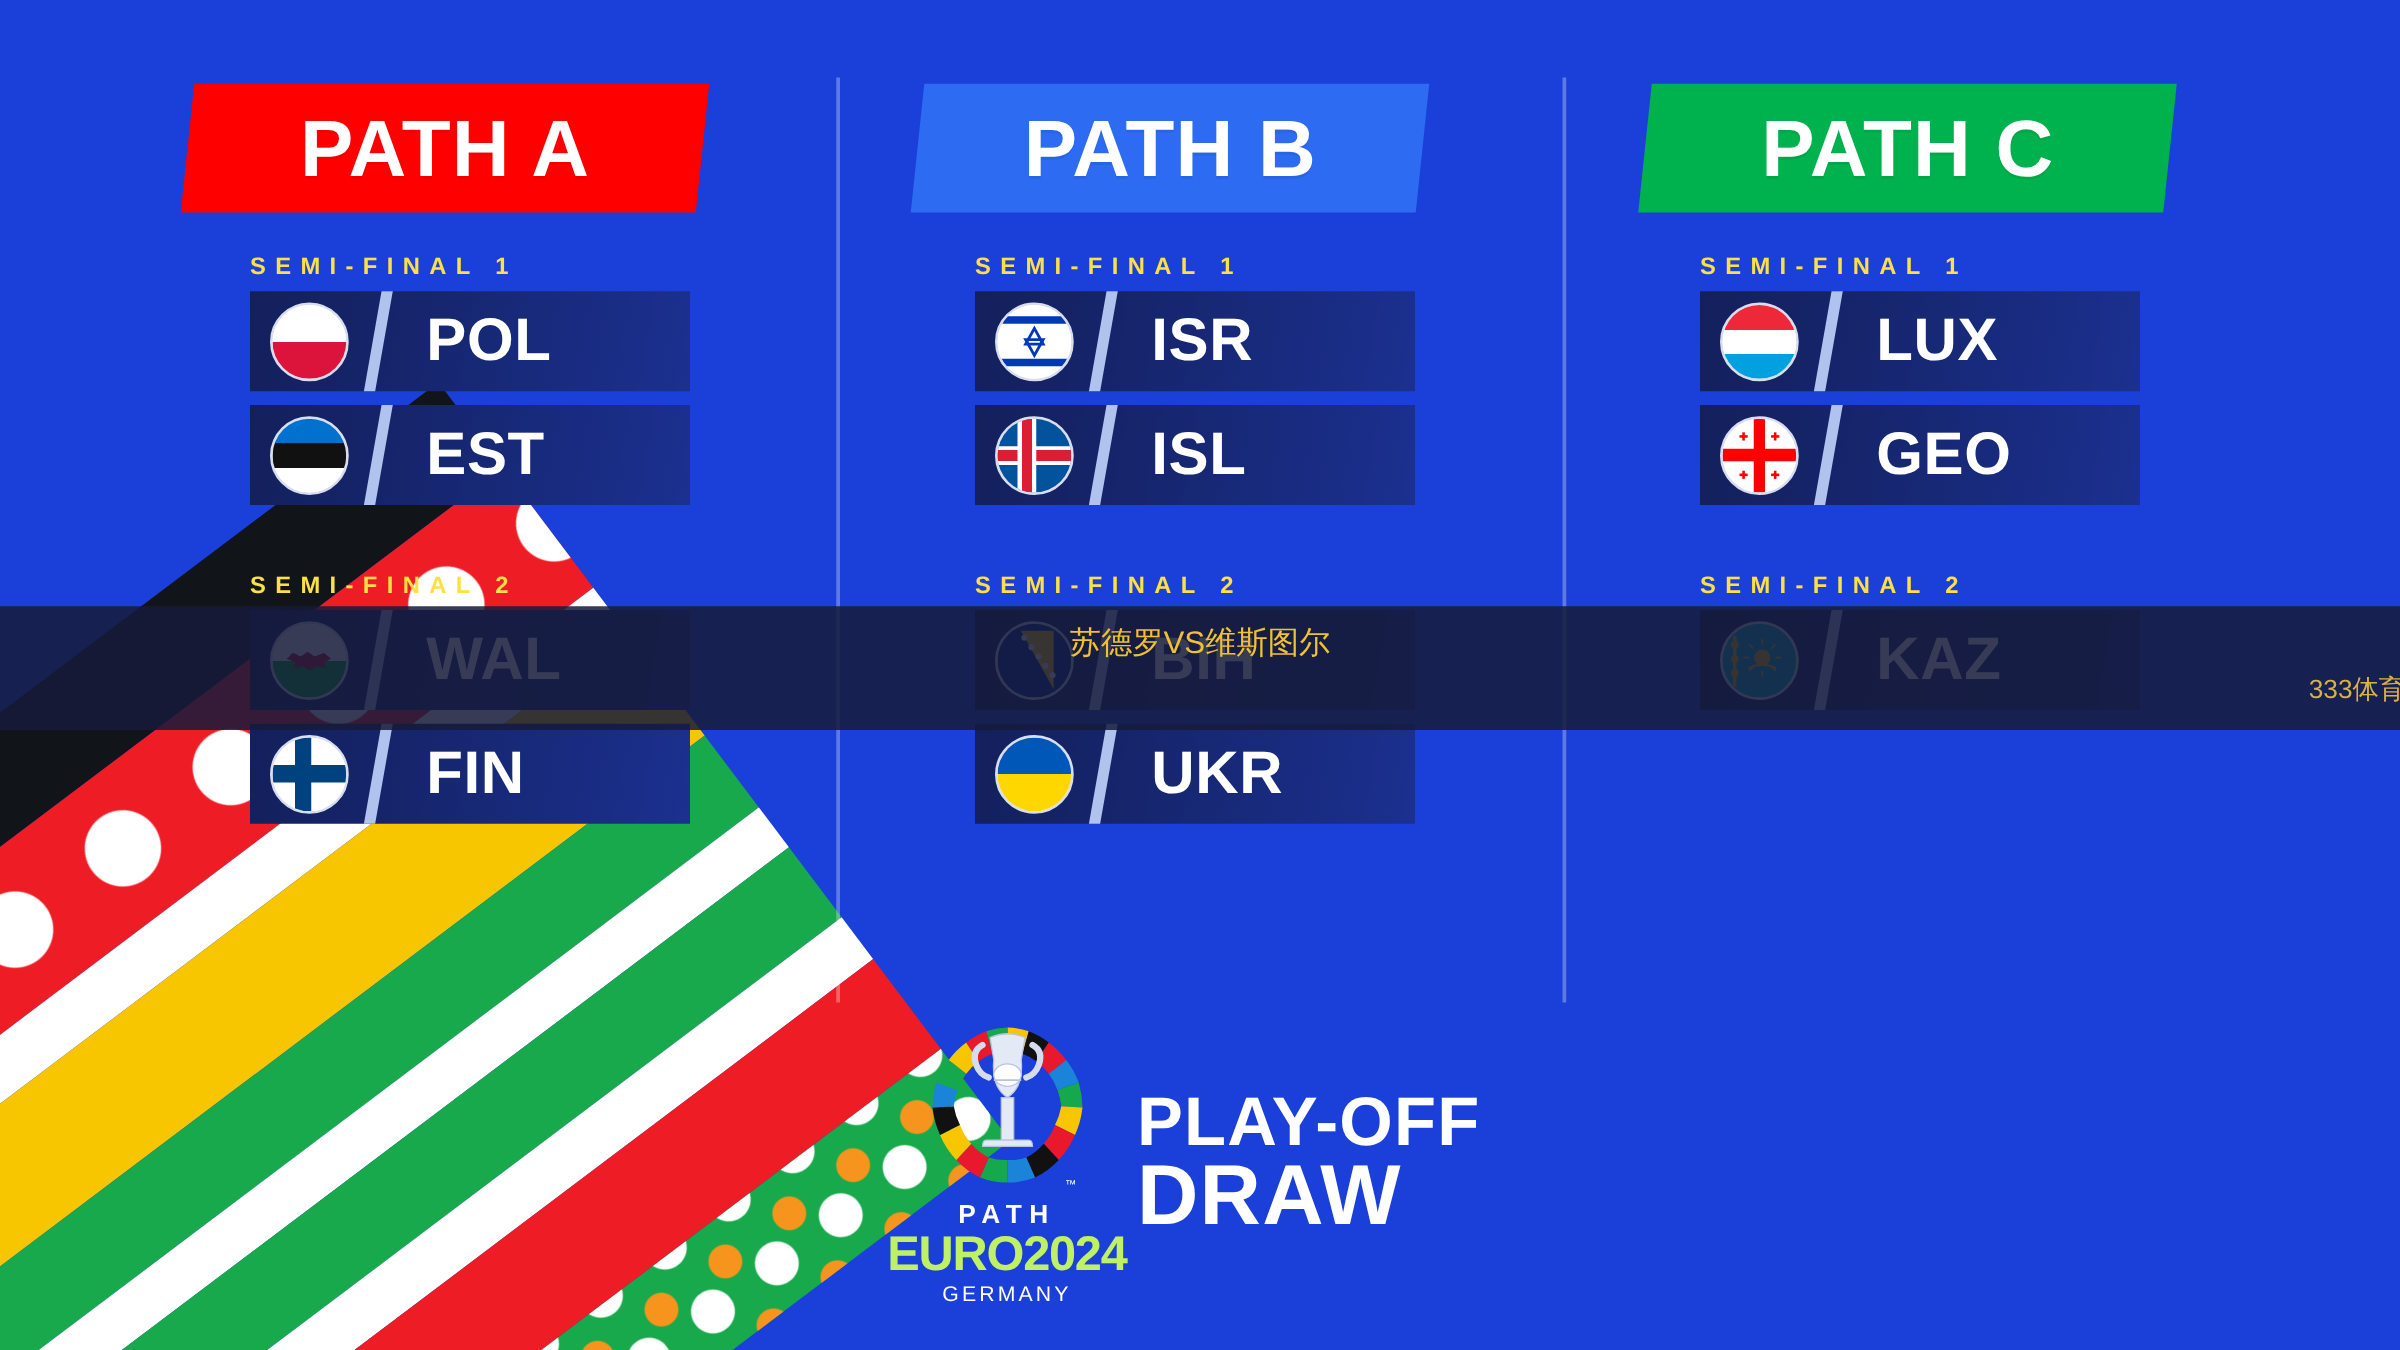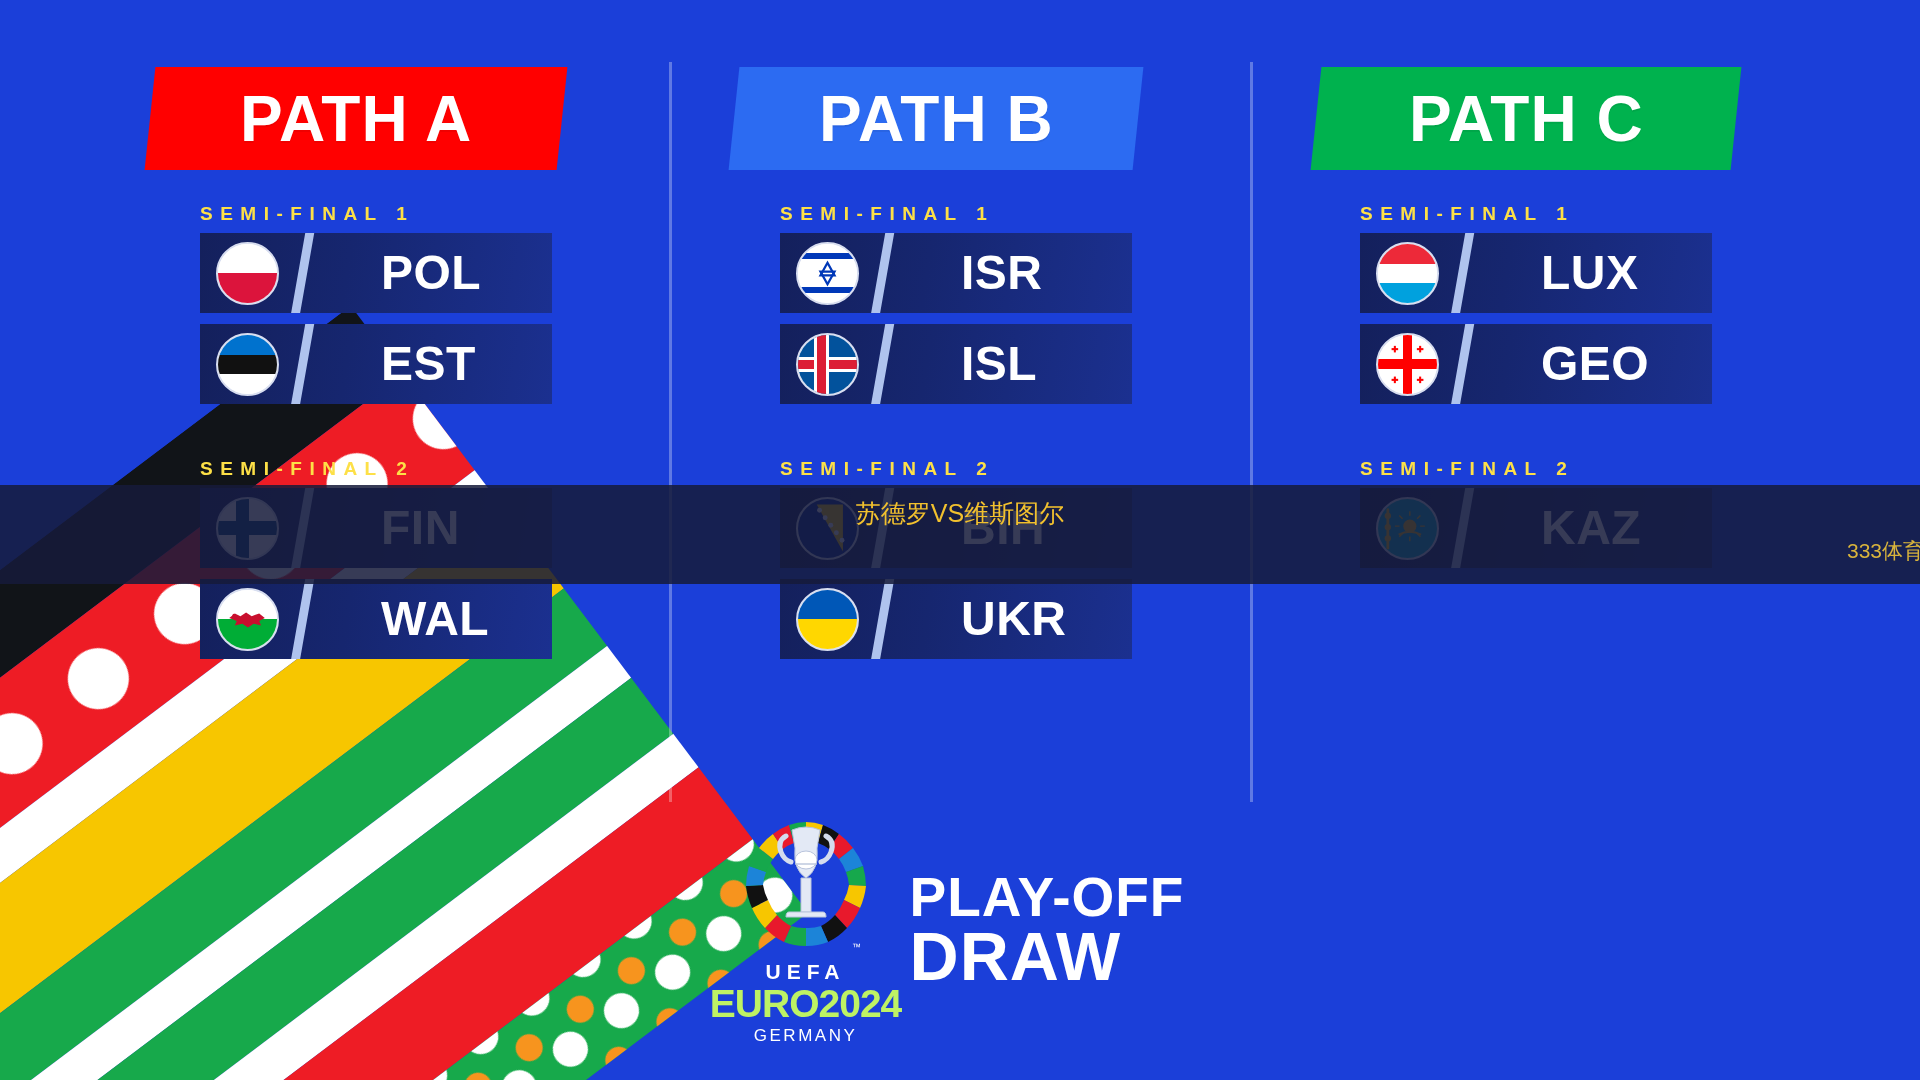--- a/index.html
+++ b/index.html
@@ -69,21 +69,21 @@
     margin:33px 0 8px 50px;
     font-size:19px;font-weight:700;color:#fde047;letter-spacing:7.5px;
     white-space:nowrap;
   }
   .sf-label.second{margin-top:54px;}
 
   
   .team-row{
     position:relative;margin-left:50px;width:352px;height:80px;margin-bottom:11px;
     background:linear-gradient(100deg,#14205C 0%,#16266F 42%,#1B3090 100%);
-    display:flex;align-items:center;overflow:hidden;gap:40px;
+    display:flex;align-items:center;overflow:hidden;
   }
   .flagwrap{width:95px;display:flex;align-items:center;justify-content:center;flex:0 0 auto;}
   .flag{
     width:63px;height:63px;border-radius:50%;overflow:hidden;position:relative;
     border:2.5px solid #D8DEF0;background:#fff;flex:0 0 auto;
   }
   .flag > .inner{position:absolute;inset:0;}
   .slash{
     position:absolute;left:98px;top:-9px;width:9px;height:100px;
     background:#AFC3EE;transform:skewX(-10deg);border-radius:1px;
@@ -192,38 +192,38 @@
             </div>
         </div>
         <div class="slash"></div>
         <div class="code">EST</div>
       </div>
 
       <div class="sf-label second">SEMI-FINAL 2</div>
       <div class="team-row">
         <div class="flagwrap">
           <div class="flag">
-              <div class="inner f-fin"></div>
-            </div>
-        </div>
-        <div class="slash"></div>
-        <div class="code">FIN</div>
-      </div>
-      <div class="team-row">
-        <div class="flagwrap">
-          <div class="flag">
             <div class="inner f-wal"></div>
             <svg viewBox="0 0 63 63">
               <path d="M12 30 L18 25 L24 28 L30 24 L36 28 L44 25 L50 30 L44 33 L46 38 L38 36 L32 40 L26 36 L18 38 L20 33 Z" fill="#C8102E"></path>
               <circle cx="17" cy="27" r="1.6" fill="#C8102E"></circle>
             </svg>
           </div>
         </div>
         <div class="slash"></div>
         <div class="code">WAL</div>
+      </div>
+      <div class="team-row">
+        <div class="flagwrap">
+          <div class="flag">
+              <div class="inner f-fin"></div>
+            </div>
+        </div>
+        <div class="slash"></div>
+        <div class="code">FIN</div>
       </div>
     </div>
 
     <div class="col b">
       <div class="path-banner banner-b">
         <span>PATH B</span>
       </div>
 
       <div class="sf-label">SEMI-FINAL 1</div>
       <div class="team-row">
@@ -384,21 +384,21 @@
             <path d="M59,64 h10 v34 h-10 Z"></path>
             <path d="M47,98 h34 q3,0 3,5 h-40 q0,-5 3,-5 Z"></path>
             <ellipse cx="64" cy="46" rx="11" ry="9" fill="#fff"></ellipse>
           </g>
           <path d="M53,50 h22" stroke="#B9C4DC" stroke-width="1.4" fill="none"></path>
           <path d="M44,22 q-9,5 -5,16 q3,8 10,10" fill="none" stroke="#D4DCEE" stroke-width="5" stroke-linecap="round"></path>
           <path d="M84,22 q9,5 5,16 q-3,8 -10,10" fill="none" stroke="#D4DCEE" stroke-width="5" stroke-linecap="round"></path>
           <text x="110" y="136" font-family="'Liberation Sans',sans-serif" font-size="9" fill="#ffffff">™</text>
         </g>
       </svg>
-      <div class="logo-uefa">UEFA</div>
+      <div class="logo-uefa">PATH</div>
       <div class="logo-euro">EURO2024</div>
       <div class="logo-germany">GERMANY</div>
     </div>
     <div class="footer-title">
       <span class="l1">PLAY-OFF</span>
       <span class="l2">DRAW</span>
     </div>
   </div>
 
 </div>

